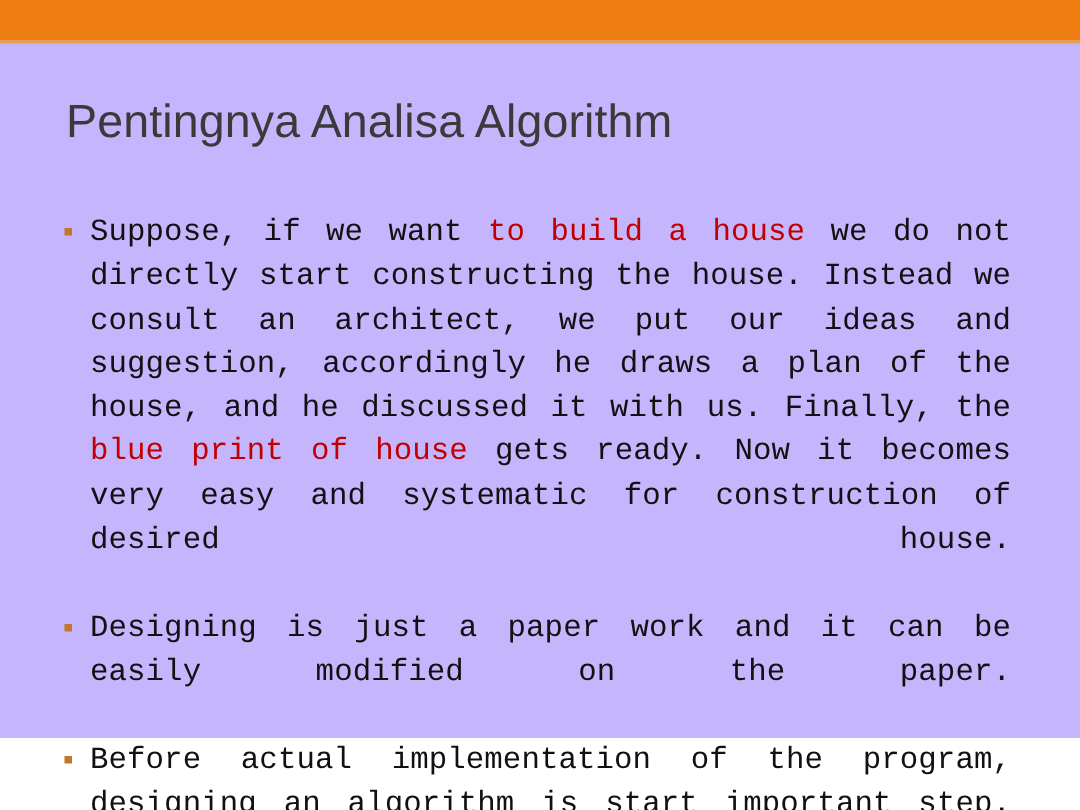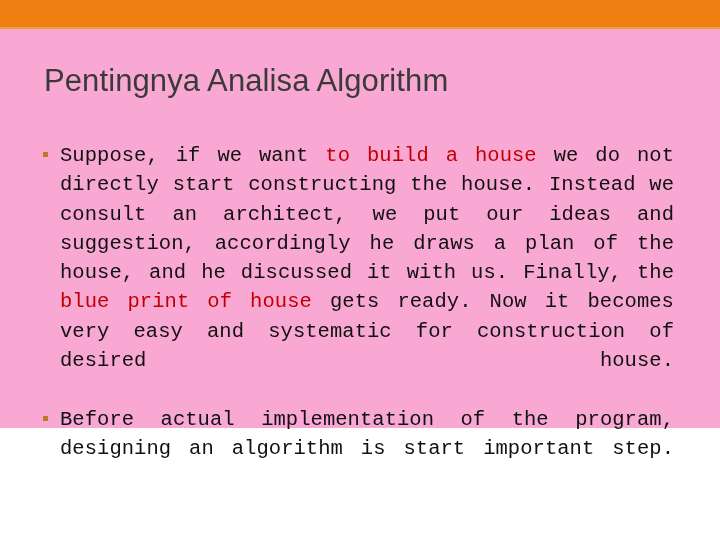--- a/index.html
+++ b/index.html
@@ -10,22 +10,22 @@
   body {
     width: 720px;
     height: 540px;
     background: #ffffff;
     font-family: "Liberation Sans", sans-serif;
     overflow: hidden;
   }
   .slide {
     position: relative;
     width: 720px;
-    height: 428px;
-    background: #f9a8d4;
+    height: 492px;
+    background: #c4b5fd;
     box-sizing: border-box;
   }
   .top-band {
     position: absolute;
     top: 0;
     left: 0;
     width: 720px;
     height: 27px;
     background: #ef7f10;
   }
@@ -103,17 +103,21 @@
 
   <h1 class="slide-title" style="color: rgb(58, 58, 58);">Pentingnya Analisa Algorithm</h1>
 
   <div class="body-block">
     <div class="bullet-item" style="color: rgb(17, 17, 17);">
       <span class="bullet-dot" style="background: rgb(193, 118, 44);"></span>
       <span class="bullet-text"><span>Suppose, if we want </span><span class="hl-red" style="color: rgb(192, 0, 0);">to build a house</span><span> we do not directly start constructing the house. Instead we consult an architect, we put our ideas and suggestion, accordingly he draws a plan of the house, and he discussed it with us. Finally, the </span><span class="hl-red" style="color: rgb(192, 0, 0);">blue print of house</span><span> gets ready. Now it becomes very easy and systematic for construction of desired house.</span></span>
     </div>
     <div class="bullet-item" style="color: rgb(17, 17, 17);">
       <span class="bullet-dot" style="background: rgb(193, 118, 44);"></span>
+      <span class="bullet-text"><span>Designing is just a paper work and it can be easily modified on the paper.</span></span>
+    </div>
+    <div class="bullet-item" style="color: rgb(17, 17, 17);">
+      <span class="bullet-dot" style="background: rgb(193, 118, 44);"></span>
       <span class="bullet-text"><span>Before actual implementation of the program, designing an algorithm is start important step.</span></span>
     </div>
   </div>
 
 </div>
 
 </body></html>

